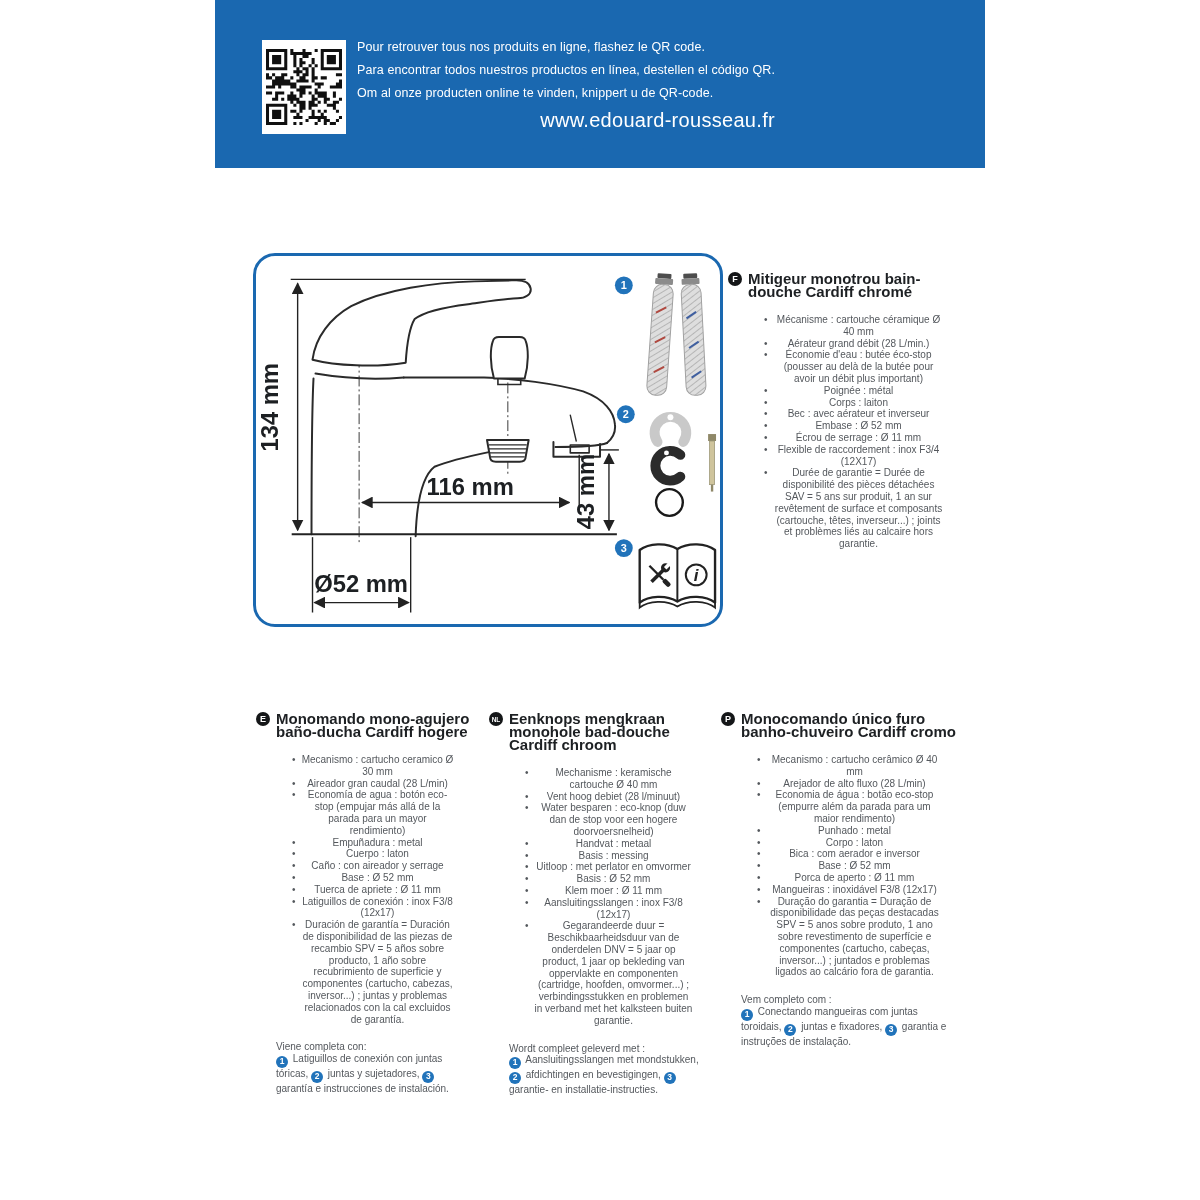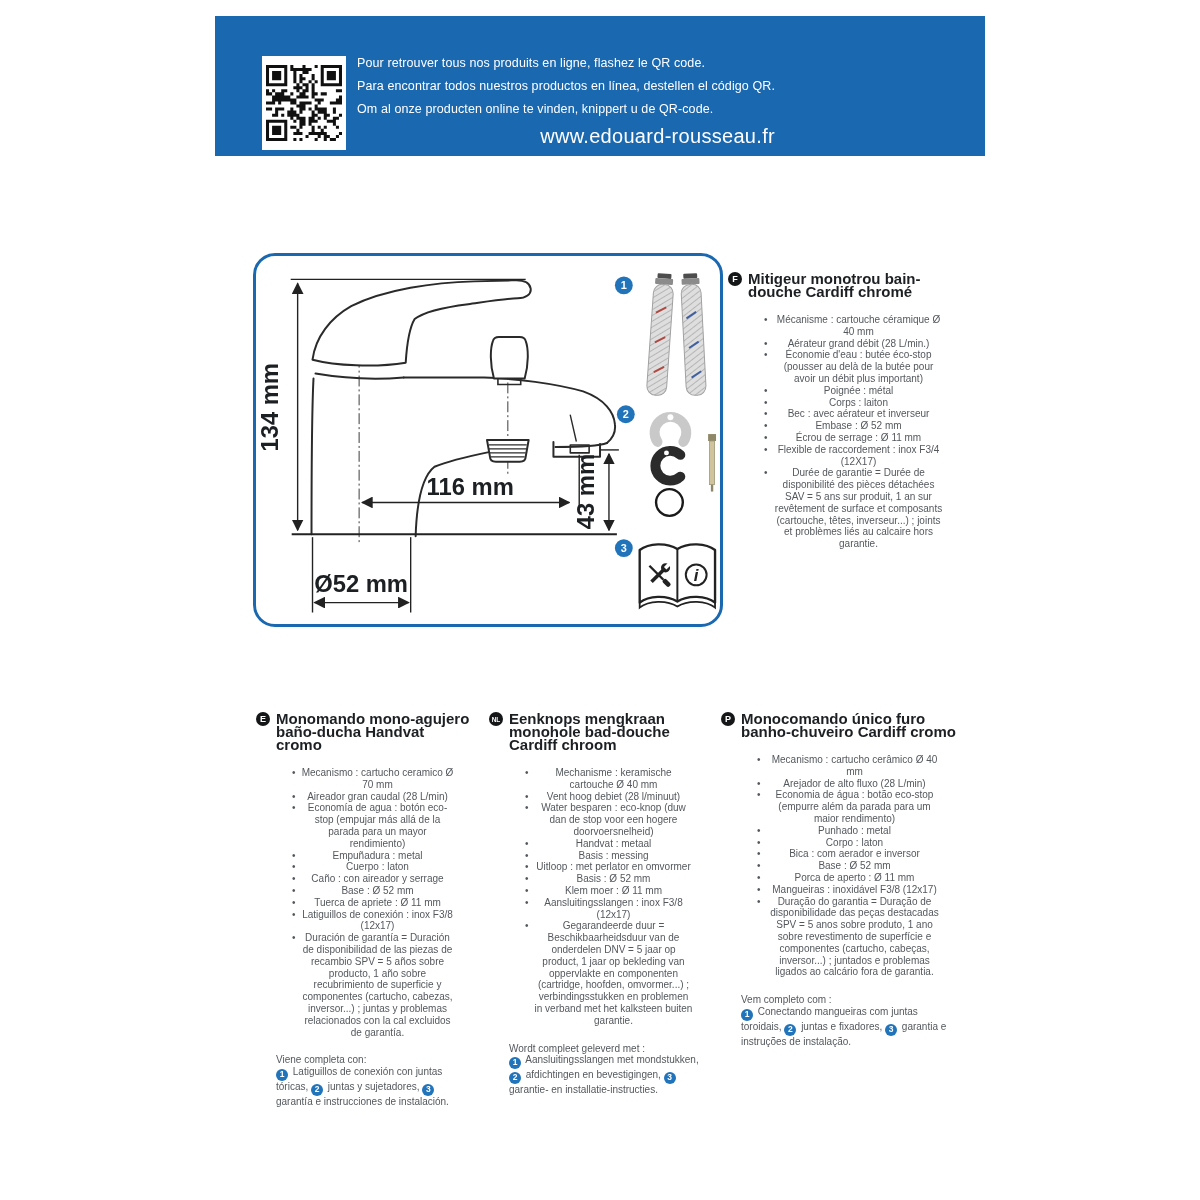--- a/index.html
+++ b/index.html
@@ -1,20 +1,20 @@
 <!DOCTYPE html>
 <html><head>
 <meta charset="utf-8">
 <style>
   html,body{margin:0;padding:0;background:#fff;}
   body{width:1200px;height:1200px;position:relative;overflow:hidden;
        font-family:"Liberation Sans", sans-serif;}
 
   
-  .banner{position:absolute;left:215px;top:16px;width:770px;height:140px;background:#1a68b0;}
+  .banner{position:absolute;left:215px;top:0;width:770px;height:168px;background:#1a68b0;}
   .qr{position:absolute;left:47px;top:40px;width:84px;height:94px;background:#fff;
       display:flex;align-items:center;justify-content:center;}
   .banner-text{position:absolute;left:142px;top:36px;color:#fff;}
   .banner-line{font-size:12.5px;line-height:23px;letter-spacing:.1px;}
   .website{font-size:20px;margin-top:4px;letter-spacing:.3px;text-align:right;}
 
   
   .diagram-box{position:absolute;left:253px;top:253px;width:464px;height:368px;
       border:3px solid #1a68b0;border-radius:22px;}
 
@@ -223,25 +223,25 @@
         <li>Écrou de serrage : Ø 11 mm</li>
         <li>Flexible de raccordement : inox F3/4 (12X17)</li>
         <li>Durée de garantie = Durée de disponibilité des pièces détachées SAV = 5 ans sur produit, 1 an sur revêtement de surface et composants (cartouche, têtes, inverseur...) ; joints et problèmes liés au calcaire hors garantie.</li>
       </ul>
   </div>
 </div>
 
 <div class="section" id="sec-es">
   <div class="sec-head">
     <div class="badge">E</div>
-    <div class="sec-title">Monomando mono-agujero baño-ducha Handvat cromo</div>
+    <div class="sec-title">Monomando mono-agujero baño-ducha Cardiff hogere</div>
   </div>
   <div class="sec-body">
     <ul class="specs">
-        <li>Mecanismo : cartucho ceramico Ø 70 mm</li>
+        <li>Mecanismo : cartucho ceramico Ø 30 mm</li>
         <li>Aireador gran caudal (28 L/min)</li>
         <li>Economía de agua : botón eco-stop (empujar más allá de la parada para un mayor rendimiento)</li>
         <li>Empuñadura : metal</li>
         <li>Cuerpo : laton</li>
         <li>Caño : con aireador y serrage</li>
         <li>Base : Ø 52 mm</li>
         <li>Tuerca de apriete : Ø 11 mm</li>
         <li>Latiguillos de conexión : inox F3/8 (12x17)</li>
         <li>Duración de garantía = Duración de disponibilidad de las piezas de recambio SPV = 5 años sobre producto, 1 año sobre recubrimiento de superficie y componentes (cartucho, cabezas, inversor...) ; juntas y problemas relacionados con la cal excluidos de garantía.</li>
       </ul>

